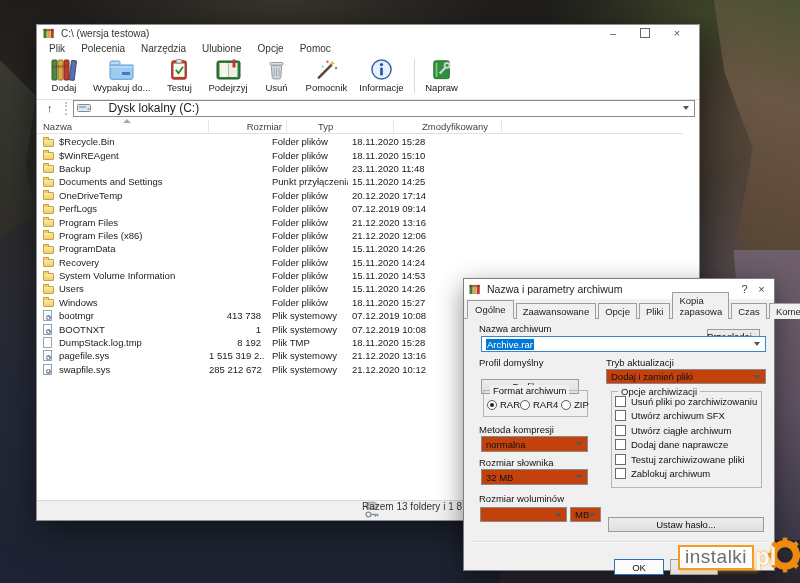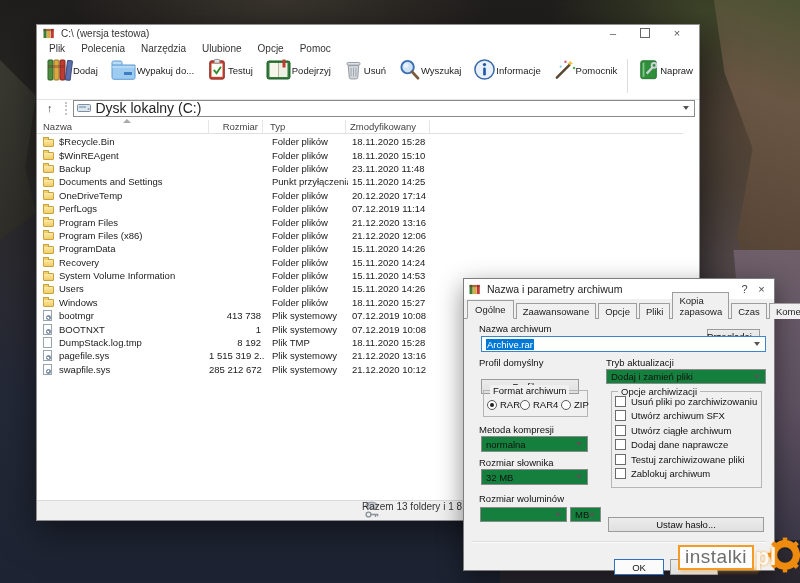--- a/index.html
+++ b/index.html
@@ -30,32 +30,32 @@
     border:1px solid #8f8f8f;box-shadow:0 10px 34px rgba(0,0,0,.5);z-index:5;box-sizing:border-box;}
   .titlebar{position:absolute;left:0;top:0;right:0;height:16px;background:#fff;display:flex;align-items:center;}
   .titlebar .app-ico{margin-left:6px;display:flex;}
   .titlebar .t-text{margin-left:6px;font-size:10px;color:#333;}
   .t-controls{position:absolute;right:6px;top:0;height:16px;display:flex;align-items:center;}
   .t-btn{width:32px;height:16px;display:flex;align-items:center;justify-content:center;color:#555;font-size:11px;}
   .t-btn .maxbox{width:8px;height:8px;border:1px solid #666;}
   .menubar{position:absolute;left:0;top:16px;right:0;height:14px;display:flex;align-items:center;padding-left:4px;}
   .menu-item{font-size:10px;color:#333;padding:0 8px;}
   .toolbar{position:absolute;left:0;top:30px;right:0;height:42px;display:flex;align-items:flex-start;padding:2px 0 0 4px;border-bottom:1px solid #e4e4e4;}
-  .tb-btn{display:flex;flex-direction:row;align-items:center;justify-content:flex-end;padding:1px 6px;min-width:34px;}
+  .tb-btn{display:flex;flex-direction:column;align-items:center;justify-content:center;padding:1px 6px;min-width:34px;}
   .tb-btn svg{display:block;}
   .tb-label{font-size:9.5px;color:#222;margin-top:1px;white-space:nowrap;}
   .tb-sep{width:1px;height:34px;background:#dcdcdc;margin:2px 4px 0 4px;}
   .addressbar{position:absolute;left:0;top:73px;right:0;height:20px;display:flex;align-items:center;}
   .up-arrow{margin-left:10px;font-size:11px;color:#444;}
   .addr-grip{margin-left:12px;height:13px;border-left:2px dotted #c4c4c4;}
   .addr-combo{position:relative;margin-left:6px;flex:1;margin-right:4px;height:15px;border:1px solid #8a8a8a;background:#fff;display:flex;align-items:center;padding-left:3px;}
-  .addr-combo .a-text{font-size:14px;color:#222;margin-left:5px;}
+  .addr-combo .a-text{font-size:12px;color:#222;margin-left:18px;}
   .chev{position:absolute;right:5px;top:50%;margin-top:-2px;width:0;height:0;border-left:3.5px solid transparent;border-right:3.5px solid transparent;border-top:4px solid #555;}
   
-  .list-header{position:absolute;left:0;top:95px;right:16px;height:14px;display:grid;grid-template-columns:166px 54px 83px 84px 1fr;padding-left:6px;border-bottom:1px solid #e0e0e0;box-sizing:border-box;}
+  .list-header{position:absolute;left:0;top:95px;right:16px;height:14px;display:grid;grid-template-columns:166px 54px 83px 84px 1fr;padding-left:6px;border-bottom:1px solid #e0e0e0;box-sizing:border-box;gap:24px;}
   .list-header .hc{font-size:9.5px;color:#444;border-right:1px solid #e6e6e6;display:flex;align-items:center;}
   .hc.h-size{justify-content:flex-end;padding-right:4px;}
   .hc.h-type{padding-left:7px;}
   .hc.h-mod{padding-left:4px;}
   .hc.h-rest{border-right:none;}
   .sort-caret{position:absolute;left:86px;top:-1px;width:0;height:0;border-left:4px solid transparent;border-right:4px solid transparent;border-bottom:4px solid #aaa;}
   .rows{position:absolute;left:0;top:110px;right:0;}
   .row{height:13.4px;display:grid;grid-template-columns:16px 150px 56px 83px 1fr;align-items:center;padding-left:6px;}
   .row .cell{font-size:9.5px;color:#1a1a1a;white-space:nowrap;overflow:hidden;}
   .c-size{text-align:right;padding-right:4px;}
@@ -75,21 +75,21 @@
   .dlg-title{position:absolute;left:0;top:0;right:0;height:20px;background:#fff;display:flex;align-items:center;}
   .dlg-title .d-text{margin-left:6px;font-size:10.5px;color:#222;}
   .dlg-controls{position:absolute;right:4px;top:0;height:20px;display:flex;align-items:center;}
   .d-btn{width:17px;text-align:center;color:#444;font-size:11px;}
   .tabs{position:absolute;left:0;top:22px;right:0;height:17px;display:flex;align-items:flex-end;padding-left:3px;border-bottom:1px solid #9d9d9d;box-sizing:content-box;}
   .tab{font-size:9.5px;color:#222;border:1px solid #9d9d9d;border-bottom:none;background:#f0f0f0;padding:2px 6px 2px 6px;margin-right:2px;position:relative;top:1px;}
   .tab.active{background:#f0f0f0;padding:3px 7px 3px 7px;border-bottom:1px solid #f0f0f0;z-index:2;}
   .lbl{position:absolute;font-size:9.5px;color:#111;white-space:nowrap;}
   .btn{position:absolute;background:linear-gradient(#ececec,#e0e0e0);border:1px solid #9b9b9b;font-size:9.5px;color:#111;display:flex;align-items:center;justify-content:center;box-sizing:border-box;margin-top:10px;}
   .btn-default{background:#fbfbfb;border:1px solid #2e6fc0;}
-  .combo{position:absolute;border:1px solid #8a8a8a;background:#15803d;font-size:9.5px;color:#111;display:flex;align-items:center;padding:0 14px 0 4px;box-sizing:border-box;white-space:nowrap;overflow:hidden;}
+  .combo{position:absolute;border:1px solid #8a8a8a;background:#c2410c;font-size:9.5px;color:#111;display:flex;align-items:center;padding:0 14px 0 4px;box-sizing:border-box;white-space:nowrap;overflow:hidden;}
   .combo-focus{background:#fff;border-color:#3a86c8;}
   .sel-text{background:#0078d7;color:#fff;padding:0 1px;}
   .group{position:absolute;border:1px solid #b5b5b5;box-sizing:border-box;}
   .group-legend{position:absolute;top:-6px;left:6px;background:#f0f0f0;padding:0 3px;font-size:9.5px;color:#111;white-space:nowrap;}
   .radio-row{position:absolute;display:flex;align-items:flex-end;}
   .radio{width:10px;height:10px;border-radius:50%;border:1px solid #5a5a5a;background:#fff;box-sizing:border-box;position:relative;}
   .radio.on::after{content:"";position:absolute;left:2px;top:2px;right:2px;bottom:2px;border-radius:50%;background:#222;}
   .radio-label{font-size:9.5px;color:#111;margin-left:3px;}
   .cb{position:absolute;display:flex;align-items:center;}
   .cb .box{width:9px;height:9px;background:#fff;border:1px solid #6b6b6b;box-sizing:content-box;}
@@ -195,48 +195,38 @@
               <path d="M6 7.5h12l-1.1 13.5a2 2 0 0 1-2 1.8H9.1a2 2 0 0 1-2-1.8z" fill="#d3d8de" stroke="#8a9097"></path>
               <rect x="4.5" y="4" width="15" height="3" rx="1.5" fill="#dde2e8" stroke="#8a9097"></rect>
               <path d="M9.2 10v10M12 10v10M14.8 10v10" stroke="#99a0a8"></path>
             </svg>
         </span>
         <span class="tb-label">Usuń</span>
       </div>
       <div class="tb-btn">
         <span>
           <svg width="23" height="23" viewBox="0 0 24 24">
-              <circle cx="10" cy="9.5" r="6.5" fill="#cfe3f7" stroke="#3b6fb5" stroke-width="2"></circle>
-              <circle cx="8.5" cy="8" r="2.5" fill="#e9f2fb"></circle>
-              <path d="M14.8 14.5l6 6.5" stroke="#7a5a3a" stroke-width="3" stroke-linecap="round"></path>
-            </svg>
-        </span>
-        <span class="tb-label">Wyszukaj</span>
-      </div>
-      <div class="tb-btn">
-        <span>
-          <svg width="23" height="23" viewBox="0 0 24 24">
-              <circle cx="12" cy="12" r="10" fill="#e8f1fb" stroke="#3a69a8" stroke-width="1.6"></circle>
-              <circle cx="12" cy="6.8" r="1.7" fill="#2458a6"></circle>
-              <rect x="10.6" y="9.8" width="2.8" height="8.4" rx="1.3" fill="#2458a6"></rect>
-            </svg>
-        </span>
-        <span class="tb-label">Informacje</span>
-      </div>
-      <div class="tb-btn">
-        <span>
-          <svg width="23" height="23" viewBox="0 0 24 24">
               <path d="M4 20.5L17 7.5" stroke="#5a4632" stroke-width="2.6" stroke-linecap="round"></path>
               <path d="M18 2.5l1 2.1 2.1 1-2.1 1-1 2.1-1-2.1-2.1-1 2.1-1z" fill="#e8c33c"></path>
               <circle cx="13" cy="4" r="1.3" fill="#d15c8f"></circle>
               <circle cx="22" cy="10.5" r="1.3" fill="#4fae5c"></circle>
               <circle cx="8" cy="9" r="1.1" fill="#7ec7e8"></circle>
             </svg>
         </span>
         <span class="tb-label">Pomocnik</span>
+      </div>
+      <div class="tb-btn">
+        <span>
+          <svg width="23" height="23" viewBox="0 0 24 24">
+              <circle cx="12" cy="12" r="10" fill="#e8f1fb" stroke="#3a69a8" stroke-width="1.6"></circle>
+              <circle cx="12" cy="6.8" r="1.7" fill="#2458a6"></circle>
+              <rect x="10.6" y="9.8" width="2.8" height="8.4" rx="1.3" fill="#2458a6"></rect>
+            </svg>
+        </span>
+        <span class="tb-label">Informacje</span>
       </div>
       <div class="tb-sep"></div>
       <div class="tb-btn">
         <span>
           <svg width="22" height="23" viewBox="0 0 24 24">
               <rect x="3" y="2.5" width="17" height="19.5" rx="2" fill="#2f8f3a" stroke="#1f6f2a"></rect>
               <rect x="5" y="4.5" width="2" height="15.5" fill="#7fc48a"></rect>
               <path d="M9.5 16.5l7-7.5" stroke="#cdd2d8" stroke-width="2.4"></path>
               <circle cx="17.5" cy="7.5" r="2.6" fill="none" stroke="#cdd2d8" stroke-width="2"></circle>
             </svg>
@@ -304,21 +294,21 @@
           <span class="cell c-name">OneDriveTemp</span>
           <span class="cell c-size"></span>
           <span class="cell c-type">Folder plików</span>
           <span class="cell c-mod">20.12.2020 17:14</span>
         </div>
       <div class="row">
           <span class="fi icon-folder"></span>
           <span class="cell c-name">PerfLogs</span>
           <span class="cell c-size"></span>
           <span class="cell c-type">Folder plików</span>
-          <span class="cell c-mod">07.12.2019 11:14</span>
+          <span class="cell c-mod">07.12.2019 09:14</span>
         </div>
       <div class="row">
           <span class="fi icon-folder"></span>
           <span class="cell c-name">Program Files</span>
           <span class="cell c-size"></span>
           <span class="cell c-type">Folder plików</span>
           <span class="cell c-mod">21.12.2020 13:16</span>
         </div>
       <div class="row">
           <span class="fi icon-folder"></span>

